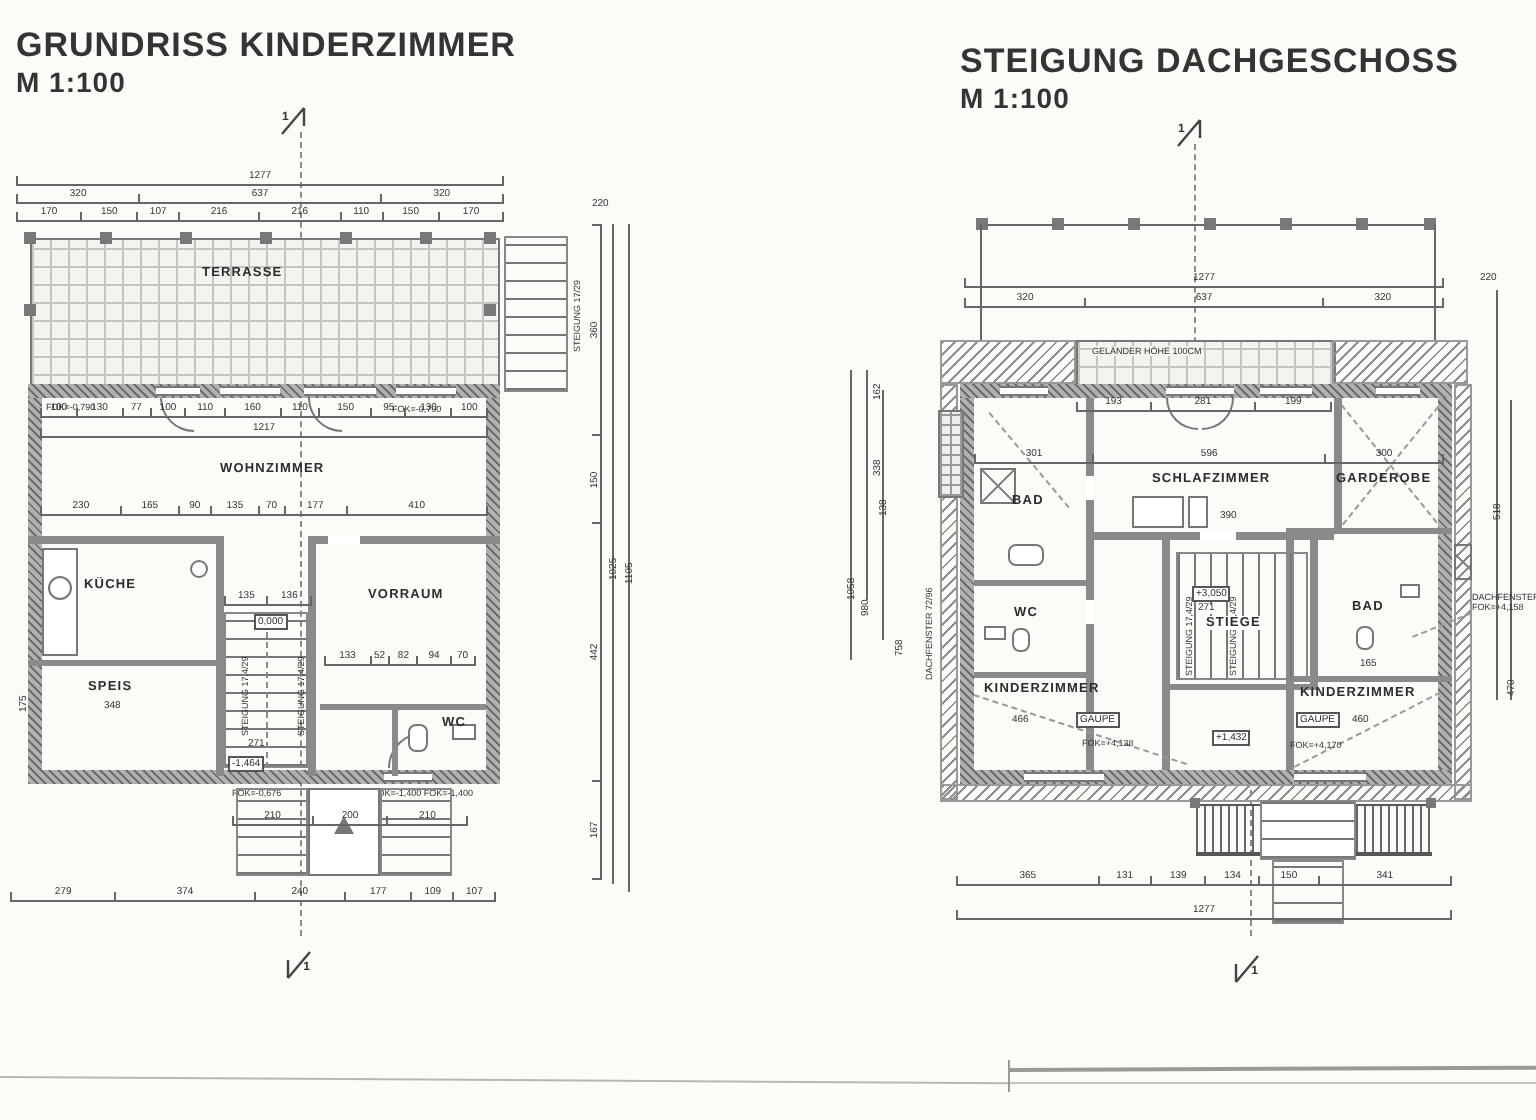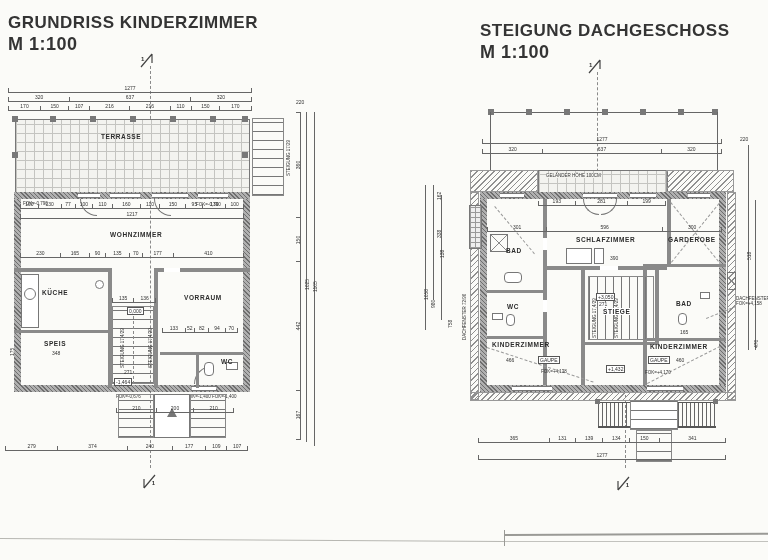--- a/index.html
+++ b/index.html
@@ -1,19 +1,19 @@
 <!DOCTYPE html>
 <html><head>
 <meta charset="utf-8">
 <style>
   html,body{margin:0;padding:0;}
   body{width:768px;height:560px;background:#fbfbf8;font-family:"Liberation Sans",sans-serif;position:relative;overflow:hidden;color:#2e2e2e;}
   
   .title{position:absolute;font-weight:bold;font-size:17px;letter-spacing:.5px;color:#343434;line-height:1.25;white-space:nowrap;}
-  .title .scl{display:block;font-size:18px;}
+  .title .scl{display:block;font-size:14px;}
   
   .wall{position:absolute;background:repeating-linear-gradient(45deg,#6e6e6e 0 1px,#b0b0b0 1px 3px);}
   .iwall{position:absolute;background:#8a8a8a;}
   .win{position:absolute;background:#fff;border-top:1px solid #777;border-bottom:1px solid #777;box-sizing:border-box;}
   .tiles{position:absolute;background-color:#f3f3ef;border:1px solid #777;
     background-image:repeating-linear-gradient(0deg,#c4c4c0 0 1px,transparent 1px 9px),repeating-linear-gradient(90deg,#c4c4c0 0 1px,transparent 1px 9px);}
   .grid4{position:absolute;background-color:#eee;border:1px solid #777;
     background-image:repeating-linear-gradient(0deg,#999 0 1px,transparent 1px 5px),repeating-linear-gradient(90deg,#999 0 1px,transparent 1px 5px);}
   .hatch{position:absolute;background:repeating-linear-gradient(135deg,#909090 0 1px,transparent 1px 4px);border:1px solid #999;box-sizing:border-box;}
   .treadsH{position:absolute;background:repeating-linear-gradient(0deg,#777 0 1px,transparent 1px 9px);border:1px solid #888;box-sizing:border-box;}

